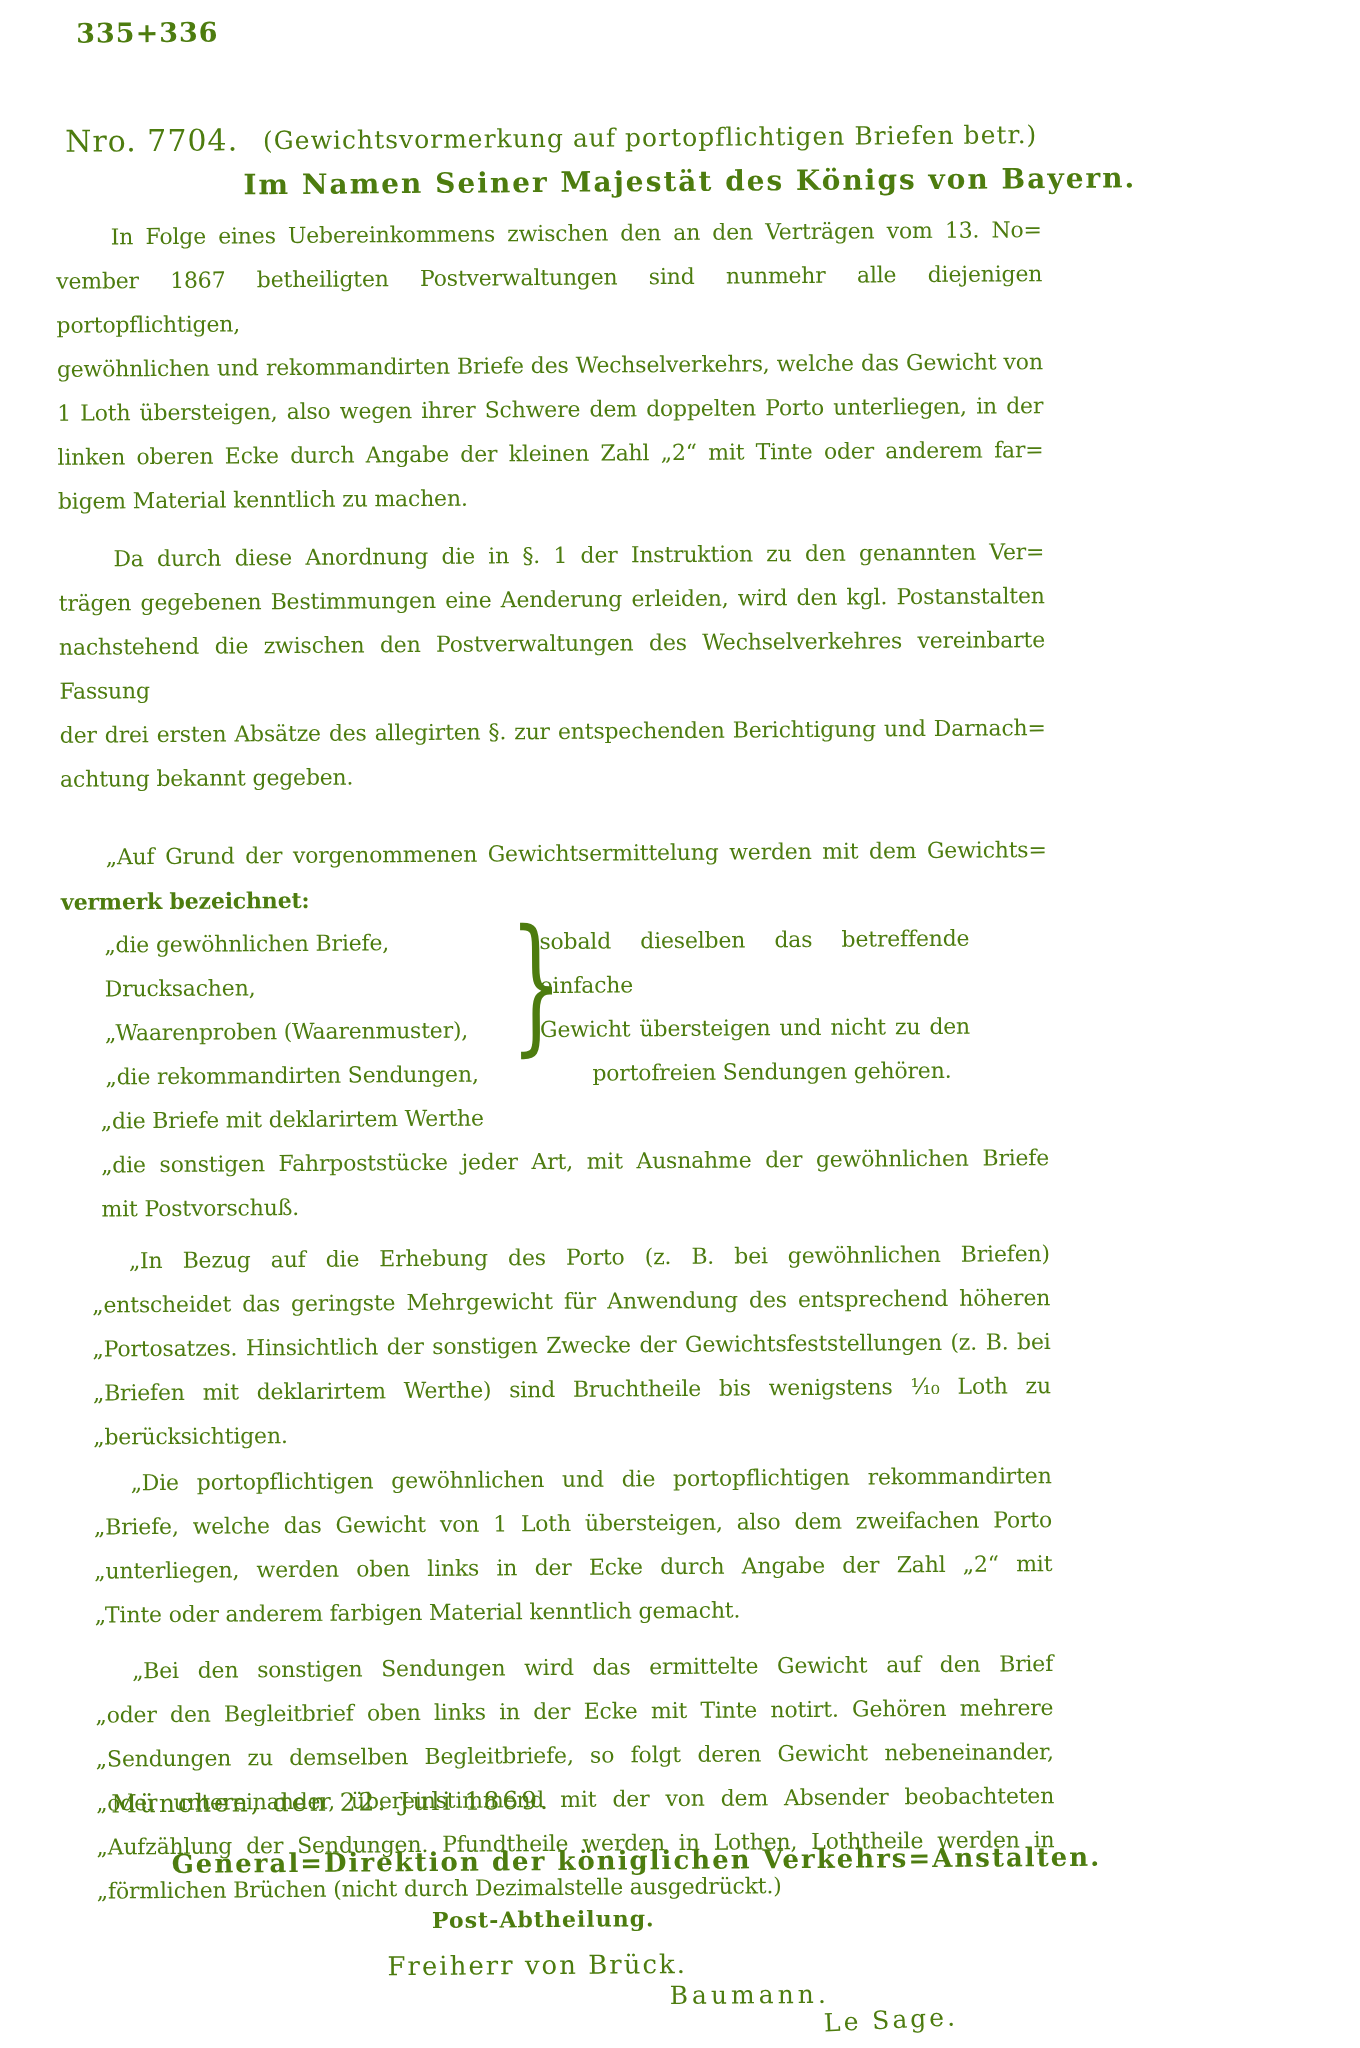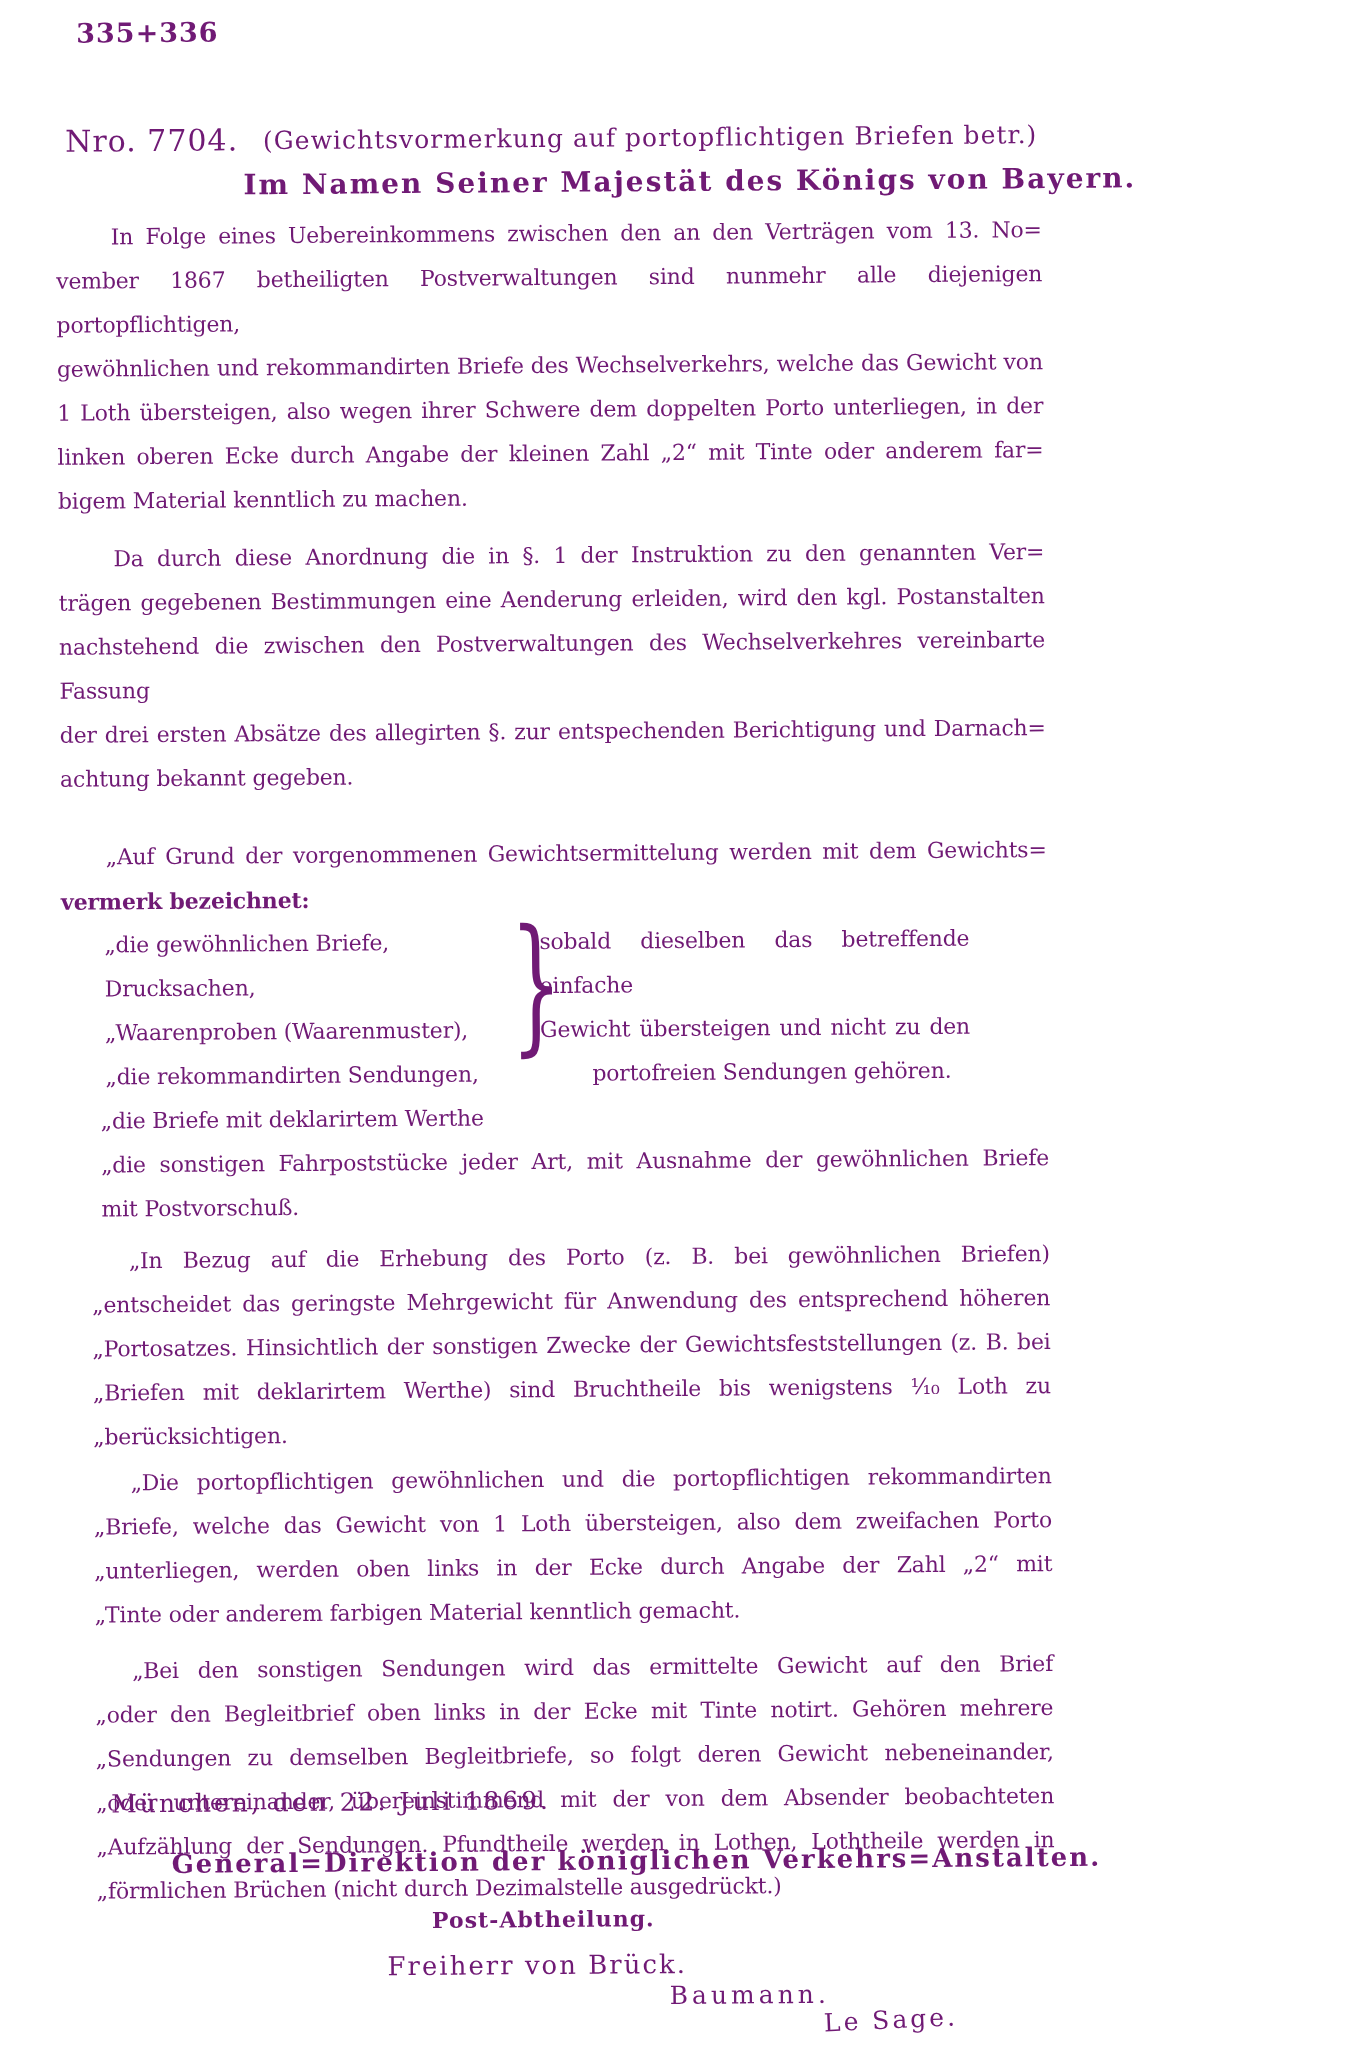--- a/index.html
+++ b/index.html
@@ -1,18 +1,18 @@
 <!DOCTYPE html>
 <html><head>
 <meta charset="utf-8">
 <style>
   html,body { margin:0; padding:0; background:#e8e8e4; }
   .page {
     position:relative; width:1360px; height:2048px; margin:0 auto;
-    background:#ffffff; color:#701a75; overflow:hidden;
+    background:#ffffff; color:#4d7c0f; overflow:hidden;
     font-family:"DejaVu Serif","Liberation Serif",serif;
   }
   .tilt { position:absolute; inset:0; transform:rotate(-0.45deg); transform-origin:40% 50%; }
 
   .corner { position:absolute; left:84px; top:14px; font-size:27px; font-weight:bold; letter-spacing:1px; }
 
   .header-row { position:absolute; left:62px; top:120px; width:986px; }
   .nro { position:absolute; left:10px; top:0; font-size:30px; letter-spacing:1px; }
   .subject { position:absolute; left:208px; top:4px; font-size:25px; letter-spacing:1px; }
 

